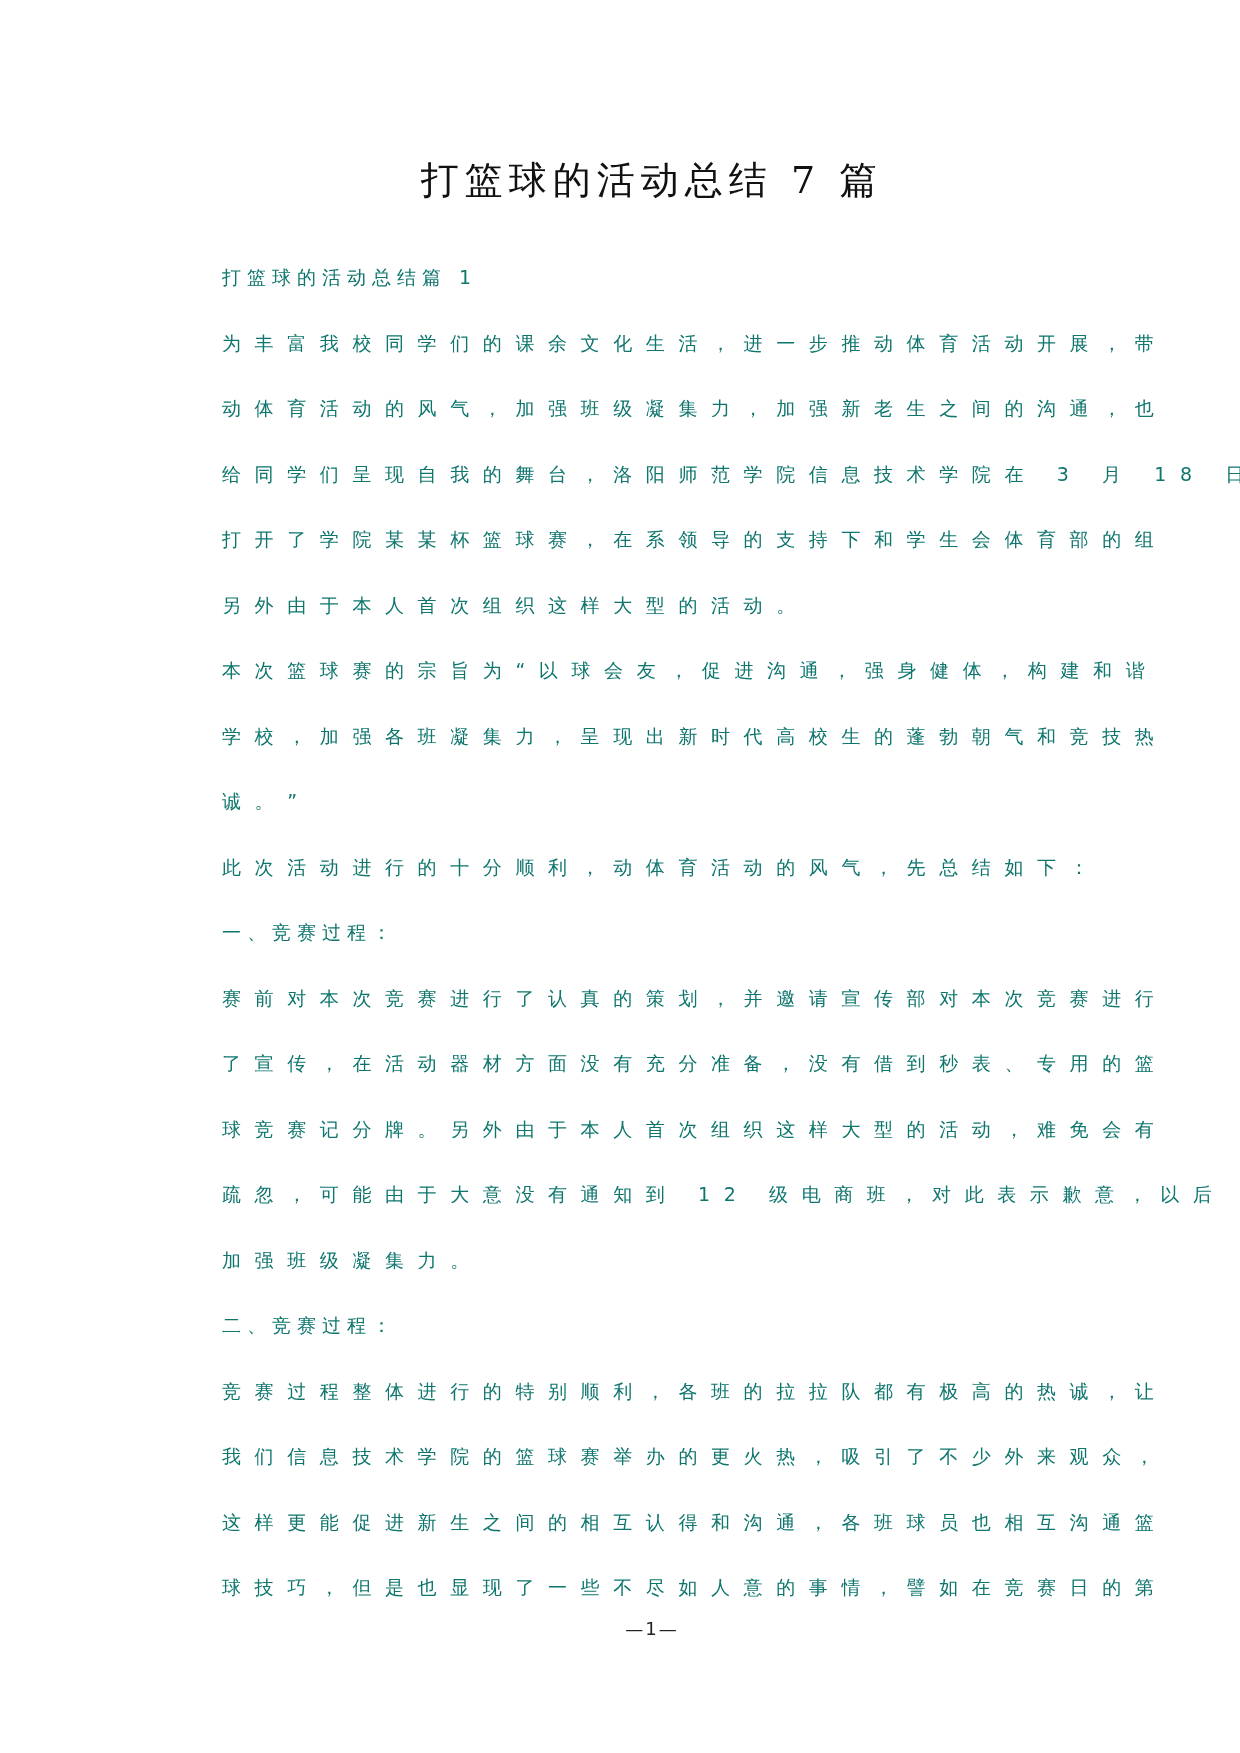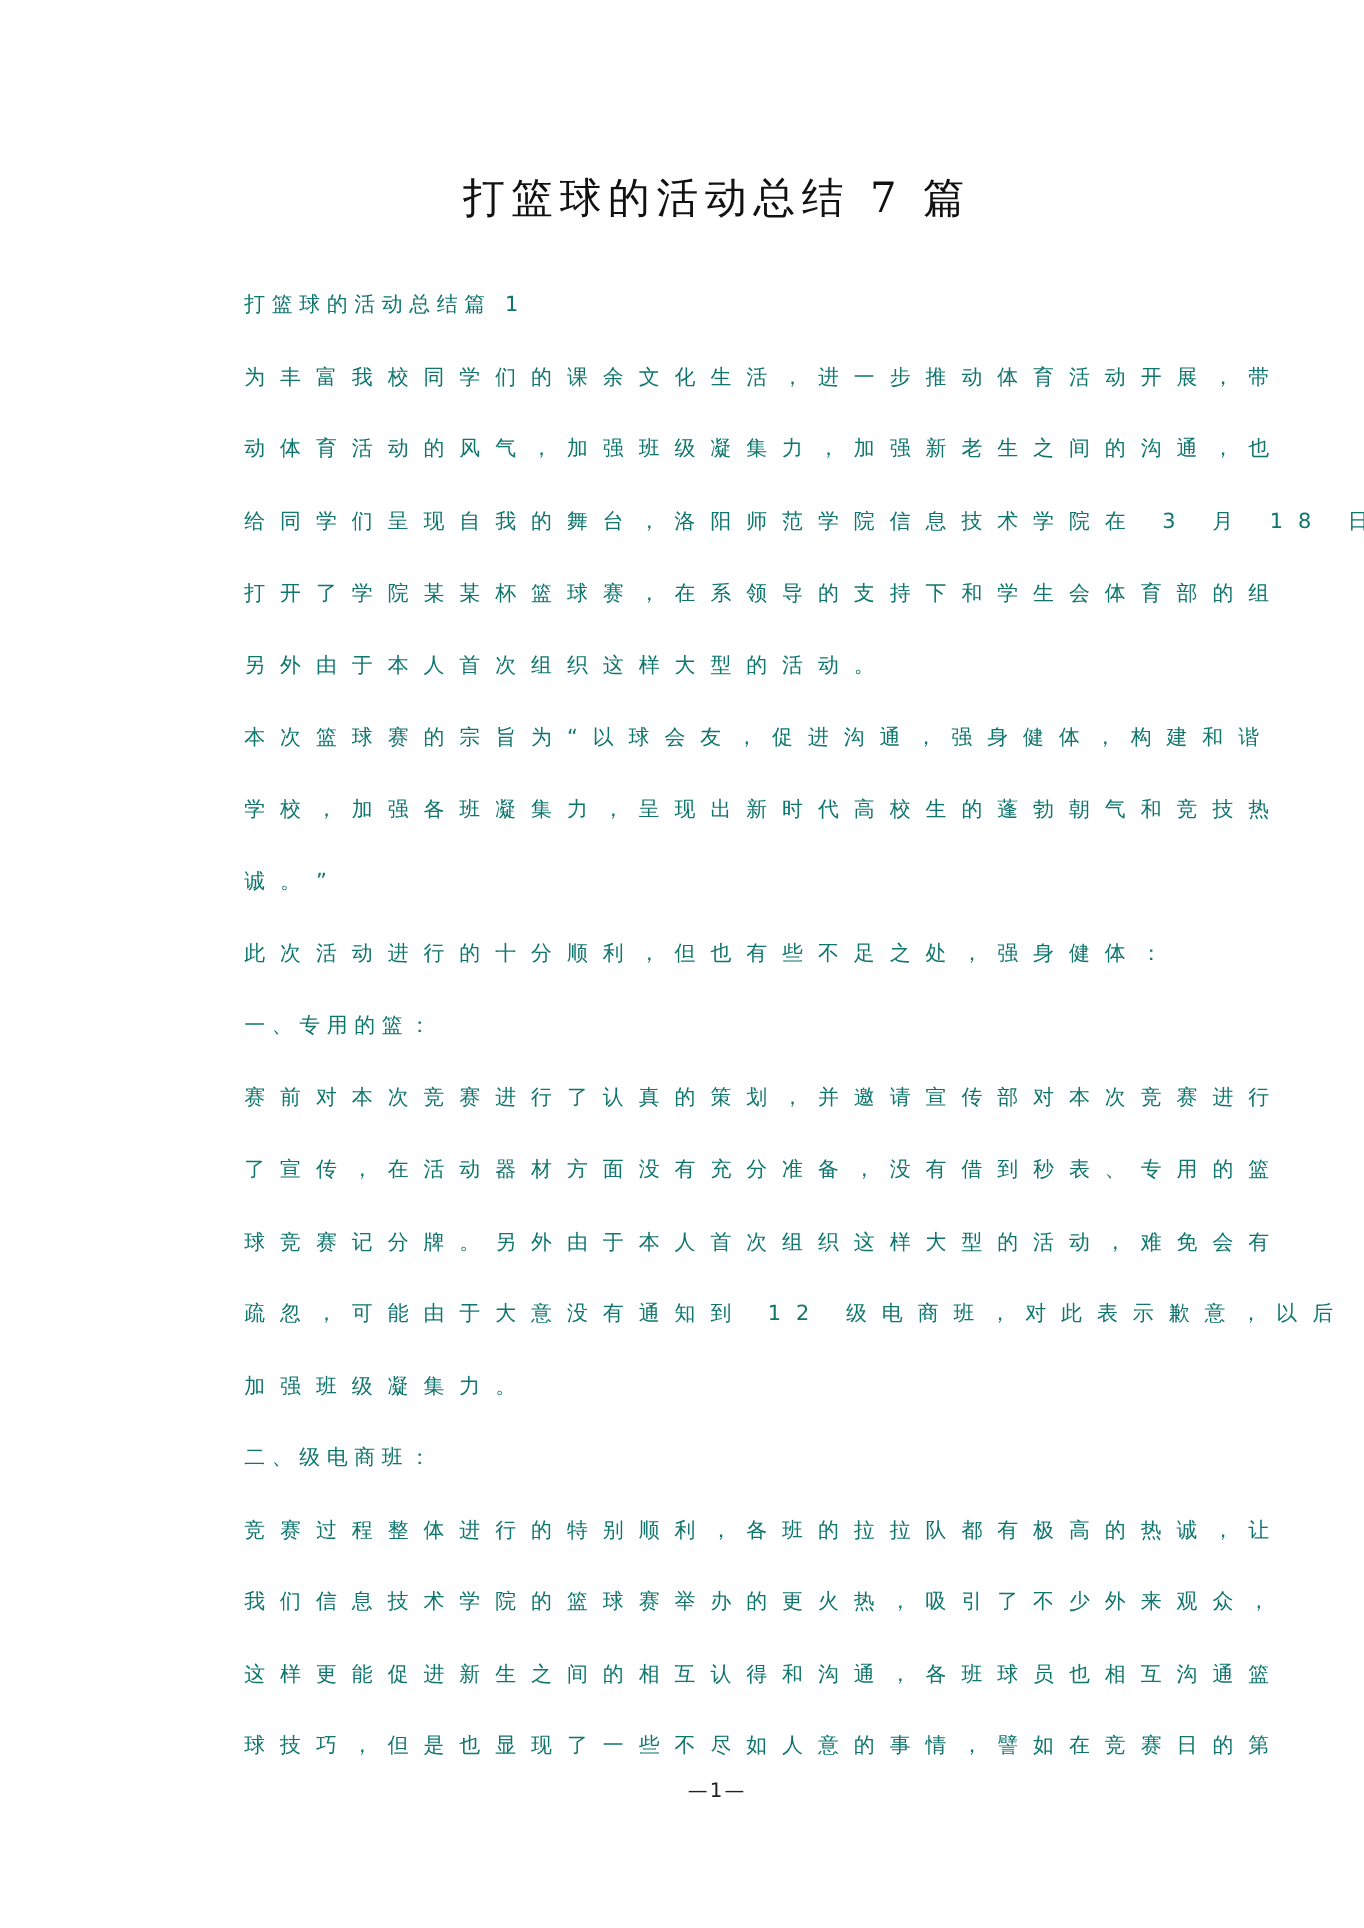--- a/index.html
+++ b/index.html
@@ -72,28 +72,28 @@
   <div class="body-text">
     <div class="line subheading">打篮球的活动总结篇 1</div>
     <div class="line">为丰富我校同学们的课余文化生活，进一步推动体育活动开展，带</div>
     <div class="line">动体育活动的风气，加强班级凝集力，加强新老生之间的沟通，也</div>
     <div class="line">给同学们呈现自我的舞台，洛阳师范学院信息技术学院在 3 月 18 日</div>
     <div class="line">打开了学院某某杯篮球赛，在系领导的支持下和学生会体育部的组</div>
     <div class="line">另外由于本人首次组织这样大型的活动。</div>
     <div class="line">本次篮球赛的宗旨为“以球会友，促进沟通，强身健体，构建和谐</div>
     <div class="line">学校，加强各班凝集力，呈现出新时代高校生的蓬勃朝气和竞技热</div>
     <div class="line">诚。”</div>
-    <div class="line">此次活动进行的十分顺利，但也有些不足之处，强身健体：</div>
-    <div class="line subheading">一、专用的篮：</div>
+    <div class="line">此次活动进行的十分顺利，动体育活动的风气，先总结如下：</div>
+    <div class="line subheading">一、竞赛过程：</div>
     <div class="line">赛前对本次竞赛进行了认真的策划，并邀请宣传部对本次竞赛进行</div>
     <div class="line">了宣传，在活动器材方面没有充分准备，没有借到秒表、专用的篮</div>
     <div class="line">球竞赛记分牌。另外由于本人首次组织这样大型的活动，难免会有</div>
     <div class="line">疏忽，可能由于大意没有通知到 12 级电商班，对此表示歉意，以后</div>
     <div class="line">加强班级凝集力。</div>
-    <div class="line subheading">二、级电商班：</div>
+    <div class="line subheading">二、竞赛过程：</div>
     <div class="line">竞赛过程整体进行的特别顺利，各班的拉拉队都有极高的热诚，让</div>
     <div class="line">我们信息技术学院的篮球赛举办的更火热，吸引了不少外来观众，</div>
     <div class="line">这样更能促进新生之间的相互认得和沟通，各班球员也相互沟通篮</div>
     <div class="line">球技巧，但是也显现了一些不尽如人意的事情，譬如在竞赛日的第</div>
   </div>
 
   <div class="page-number">—1—</div>
 </div>
 
 </body></html>

